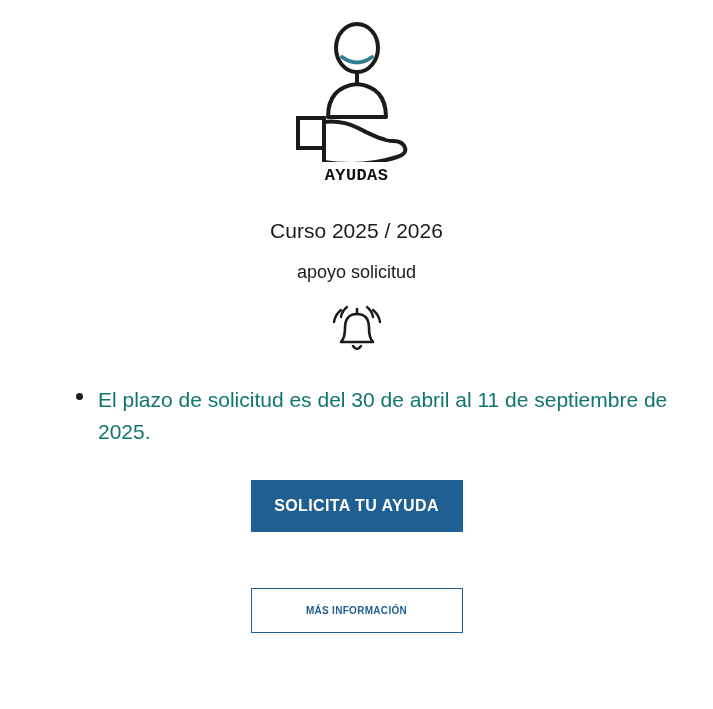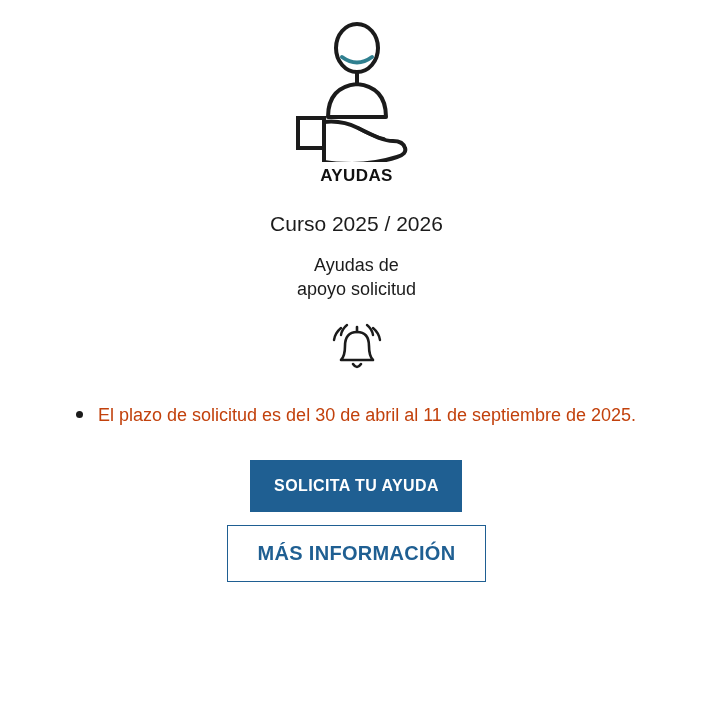--- a/index.html
+++ b/index.html
@@ -29,25 +29,26 @@
     height: 140px;
     display: block;
   }
   .icon-caption {
     font-size: 17px;
     font-weight: bold;
     letter-spacing: 0.4px;
     color: #111111;
     margin-top: 4px;
     text-align: center;
+    font-family: Liberation Mono, monospace;
   }
   .course {
     font-size: 21px;
     color: #1b1b1b;
-    margin-top: 26px;
+    margin-top: 34px;
     text-align: center;
   }
   .subtitle {
     font-size: 18px;
     color: #1b1b1b;
     margin-top: 17px;
     text-align: center;
     line-height: 1.35;
     max-width: 320px;
   }
@@ -64,23 +65,23 @@
   .notices {
     margin: 22px 0 0 0;
     padding: 0 6px 0 46px;
     list-style: none;
     width: 100%;
     box-sizing: border-box;
     max-width: 660px;
   }
   .notices li {
     position: relative;
-    font-size: 18px;
+    font-size: 21px;
     line-height: 1.53;
-    color: #c2410c;
+    color: #0f766e;
     margin-bottom: 9px;
     padding-left: 22px;
   }
   .notices li::before {
     content: "";
     position: absolute;
     left: 0;
     top: 9px;
     width: 7px;
     height: 7px;
@@ -106,27 +107,28 @@
     padding: 17px 15px;
     min-width: 212px;
     cursor: pointer;
     text-align: center;
   }
   .btn-secondary {
     background: #ffffff;
     color: #1f5f92;
     border: 1.5px solid #1f5f92;
     font-family: "Liberation Sans", sans-serif;
-    font-size: 20px;
+    font-size: 10px;
     font-weight: bold;
     letter-spacing: 0.3px;
     padding: 16px 30px;
     min-width: 212px;
     cursor: pointer;
     text-align: center;
+    margin-top: 43px;
   }
 </style>
 </head>
 <body>
 
 <div class="card">
 
   <div>
     <svg class="hand-icon" viewBox="0 0 150 140" xmlns="http://www.w3.org/2000/svg" aria-hidden="true">
 
@@ -143,21 +145,20 @@
       <path d="M42 100 q18 -2 34 6 q12 6 21 10 q8 3 14 3 q10 0 12 7 q2 6 -8 9 q-22 7 -45 7 q-18 0 -28 -2 L42 122 Z" fill="none" stroke="#1b1b1b" stroke-width="4" stroke-linejoin="round"></path>
 
       <path d="M76 106 q14 8 26 11" fill="none" stroke="#1b1b1b" stroke-width="3.5" stroke-linecap="round"></path>
     </svg>
   </div>
   <div class="icon-caption">AYUDAS</div>
 
   <div class="course">Curso 2025 / 2026</div>
 
   <div class="subtitle">
-    <div>Ayudas de</div>
     <div>apoyo solicitud</div>
   </div>
 
   <div class="bell-wrap">
     <svg class="bell-icon" viewBox="0 0 64 62" xmlns="http://www.w3.org/2000/svg" aria-hidden="true">
 
       <path d="M32 14 q12 0 12 14 q0 10 4 14 H16 q4 -4 4 -14 q0 -14 12 -14 Z" fill="none" stroke="#1b1b1b" stroke-width="2.6" stroke-linejoin="round"></path>
 
       <line x1="32" y1="9" x2="32" y2="14" stroke="#1b1b1b" stroke-width="2.6" stroke-linecap="round"></line>
 

